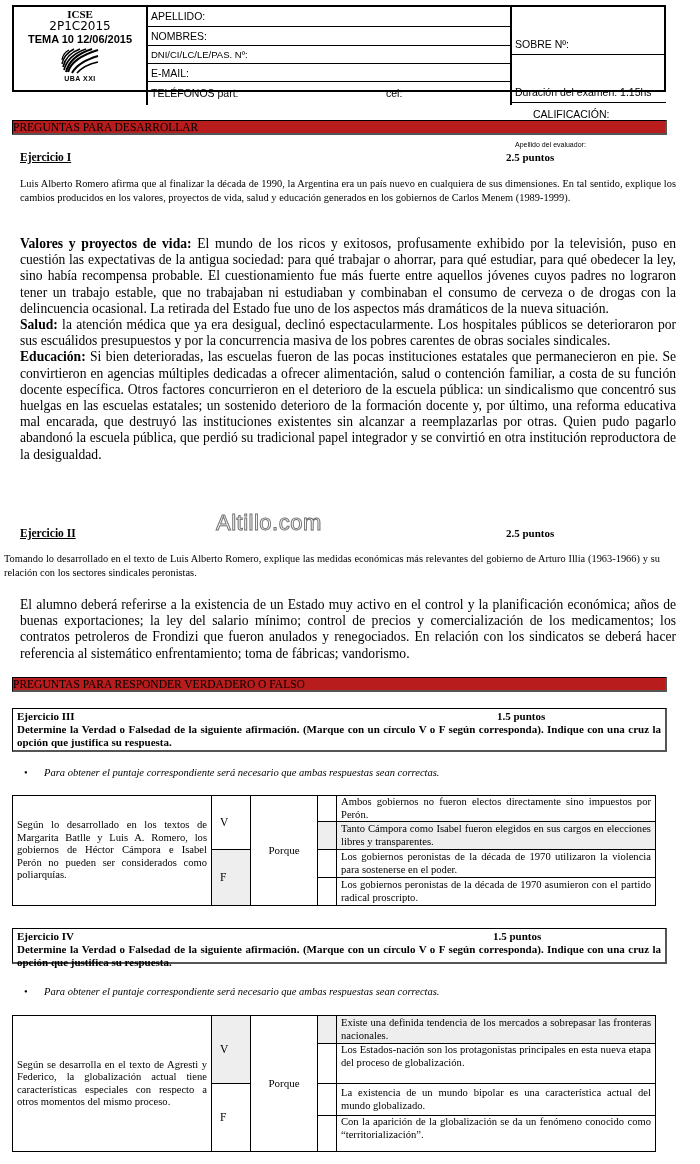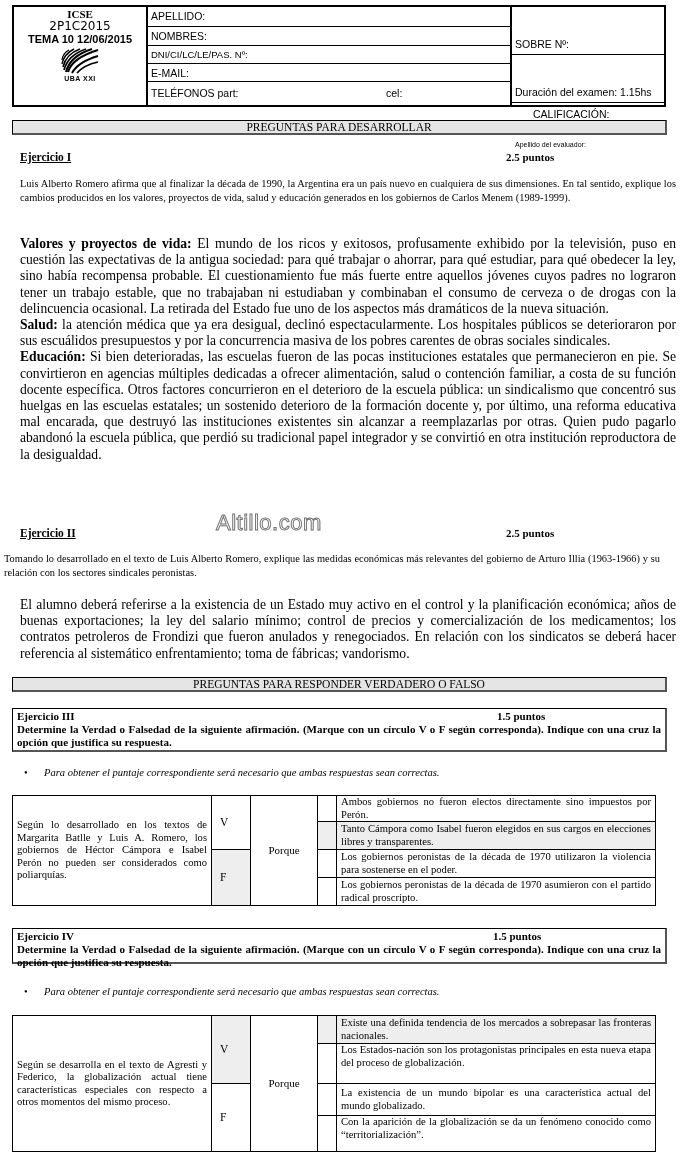--- a/index.html
+++ b/index.html
@@ -1,40 +1,40 @@
 <!DOCTYPE html>
 <html><head>
 <meta charset="utf-8">
 <style>
   html, body { margin: 0; padding: 0; background: #ffffff; }
   body { width: 700px; height: 1164px; position: relative; overflow: hidden; font-family: "Liberation Serif", serif; color: #000; }
   .abs { position: absolute; }
 
   
-  .hdr { position: absolute; left: 12px; top: 5px; width: 654px; height: 102px; border: 2px solid #000; box-sizing: border-box; font-family: "Liberation Sans", sans-serif; }
+  .hdr { position: absolute; left: 12px; top: 5px; width: 654px; height: 87px; border: 2px solid #000; box-sizing: border-box; font-family: "Liberation Sans", sans-serif; }
   .hdr .left { position: absolute; left: 0; top: 0; width: 132px; height: 98px; border-right: 2px solid #000; text-align: center; }
   .hdr .left .t1 { font-family: "Liberation Serif", serif; font-weight: bold; font-size: 11px; margin-top: 1px; line-height: 12px; }
   .hdr .left .t2 { font-family: "DejaVu Sans", sans-serif; font-size: 12px; line-height: 13px; }
   .hdr .left .t3 { font-weight: bold; font-size: 11px; line-height: 13px; }
   .logo { display: block; margin: 2px auto 0; width: 40px; height: 26px; }
   .logo-txt { font-weight: bold; font-size: 7px; letter-spacing: 0.5px; margin-top: 1px; }
   .hdr .mid { position: absolute; left: 132px; top: 0; width: 364px; height: 98px; }
   .hdr .mid .row { height: 19px; border-bottom: 1px solid #000; font-size: 10.5px; line-height: 19px; padding-left: 5px; box-sizing: border-box; position: relative; }
   .hdr .mid .row.r1 { height: 20px; }
   .hdr .mid .row.r3 { height: 18px; line-height: 18px; font-size: 9.5px; }
   .hdr .mid .row.r4 { height: 18px; line-height: 18px; }
   .hdr .mid .row.last { border-bottom: none; height: 23px; line-height: 23px; }
   .hdr .mid .cel { position: absolute; left: 240px; top: 0; }
   .hdr .right { position: absolute; left: 496px; top: 0; width: 154px; height: 98px; border-left: 2px solid #000; font-size: 10.5px; }
   .hdr .right .row { border-bottom: 1px solid #000; height: 20px; line-height: 20px; padding-left: 3px; margin-top: 27px; }
   .hdr .right .cal { height: 35px; padding-left: 21px; line-height: 22px; }
   .hdr .right .eval { font-size: 7px; padding-left: 3px; line-height: 14px; }
 
   
-  .section-bar { position: absolute; left: 12px; width: 655px; height: 15px; background: #e5e5e5; border: 1px solid #000; border-right: 2px solid #555; border-bottom: 2px solid #555; box-sizing: border-box; text-align: center; font-size: 11.5px; line-height: 13px; }
+  .section-bar { position: absolute; left: 12px; width: 655px; height: 15px; background: #b91c1c; border: 1px solid #000; border-right: 2px solid #555; border-bottom: 2px solid #555; box-sizing: border-box; font-size: 11.5px; line-height: 13px; }
 
   .ex-title { font-weight: bold; text-decoration: underline; font-size: 11.5px; }
   .pts { font-weight: bold; font-size: 11px; }
   .small-p { font-size: 10.4px; line-height: 14px; text-align: justify; }
   .big-p { font-size: 13.6px; line-height: 16.2px; text-align: justify; }
   .big-p b { font-weight: bold; }
 
   .watermark { font-family: "Liberation Sans", sans-serif; font-size: 22px; color: #fff; -webkit-text-stroke: 1px #777; letter-spacing: 0.5px; background: linear-gradient(#fff, #bbb); -webkit-background-clip: text; }
 
   .box { position: absolute; left: 12px; width: 655px; border: 1px solid #000; border-right: 2px solid #555; border-bottom: 2px solid #555; box-sizing: border-box; padding: 1px 4px; font-size: 11px; line-height: 13px; }

